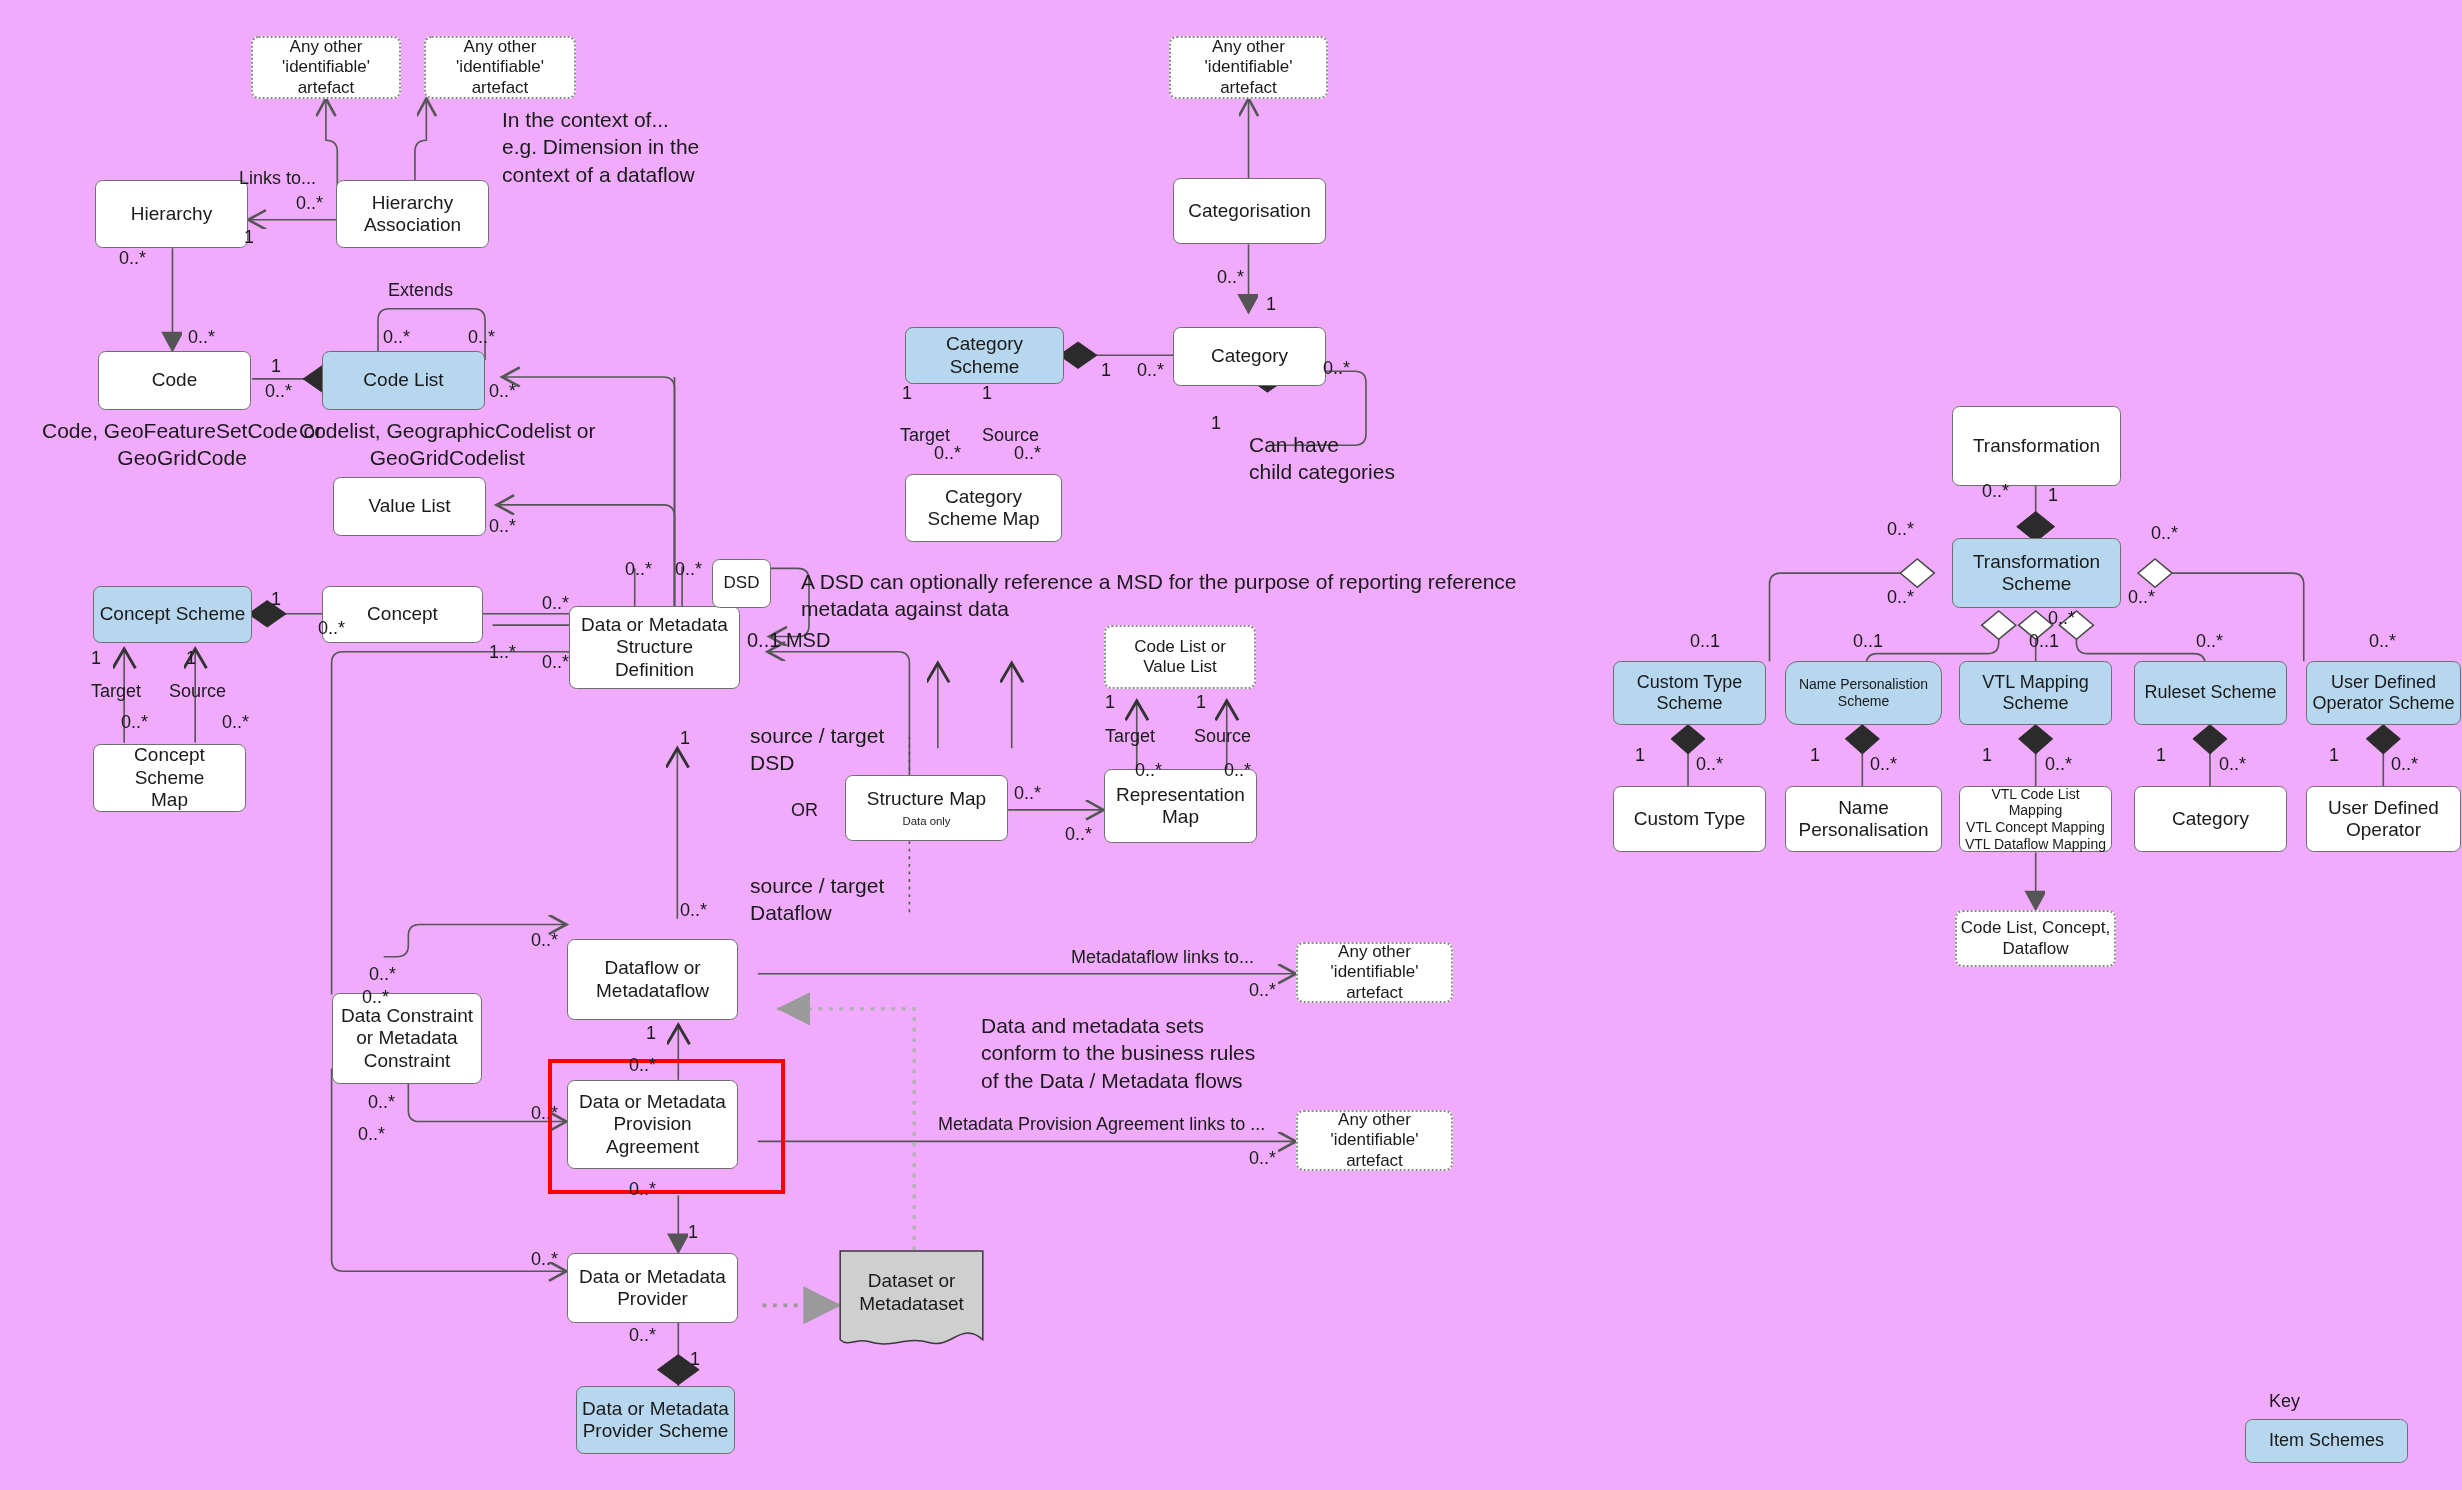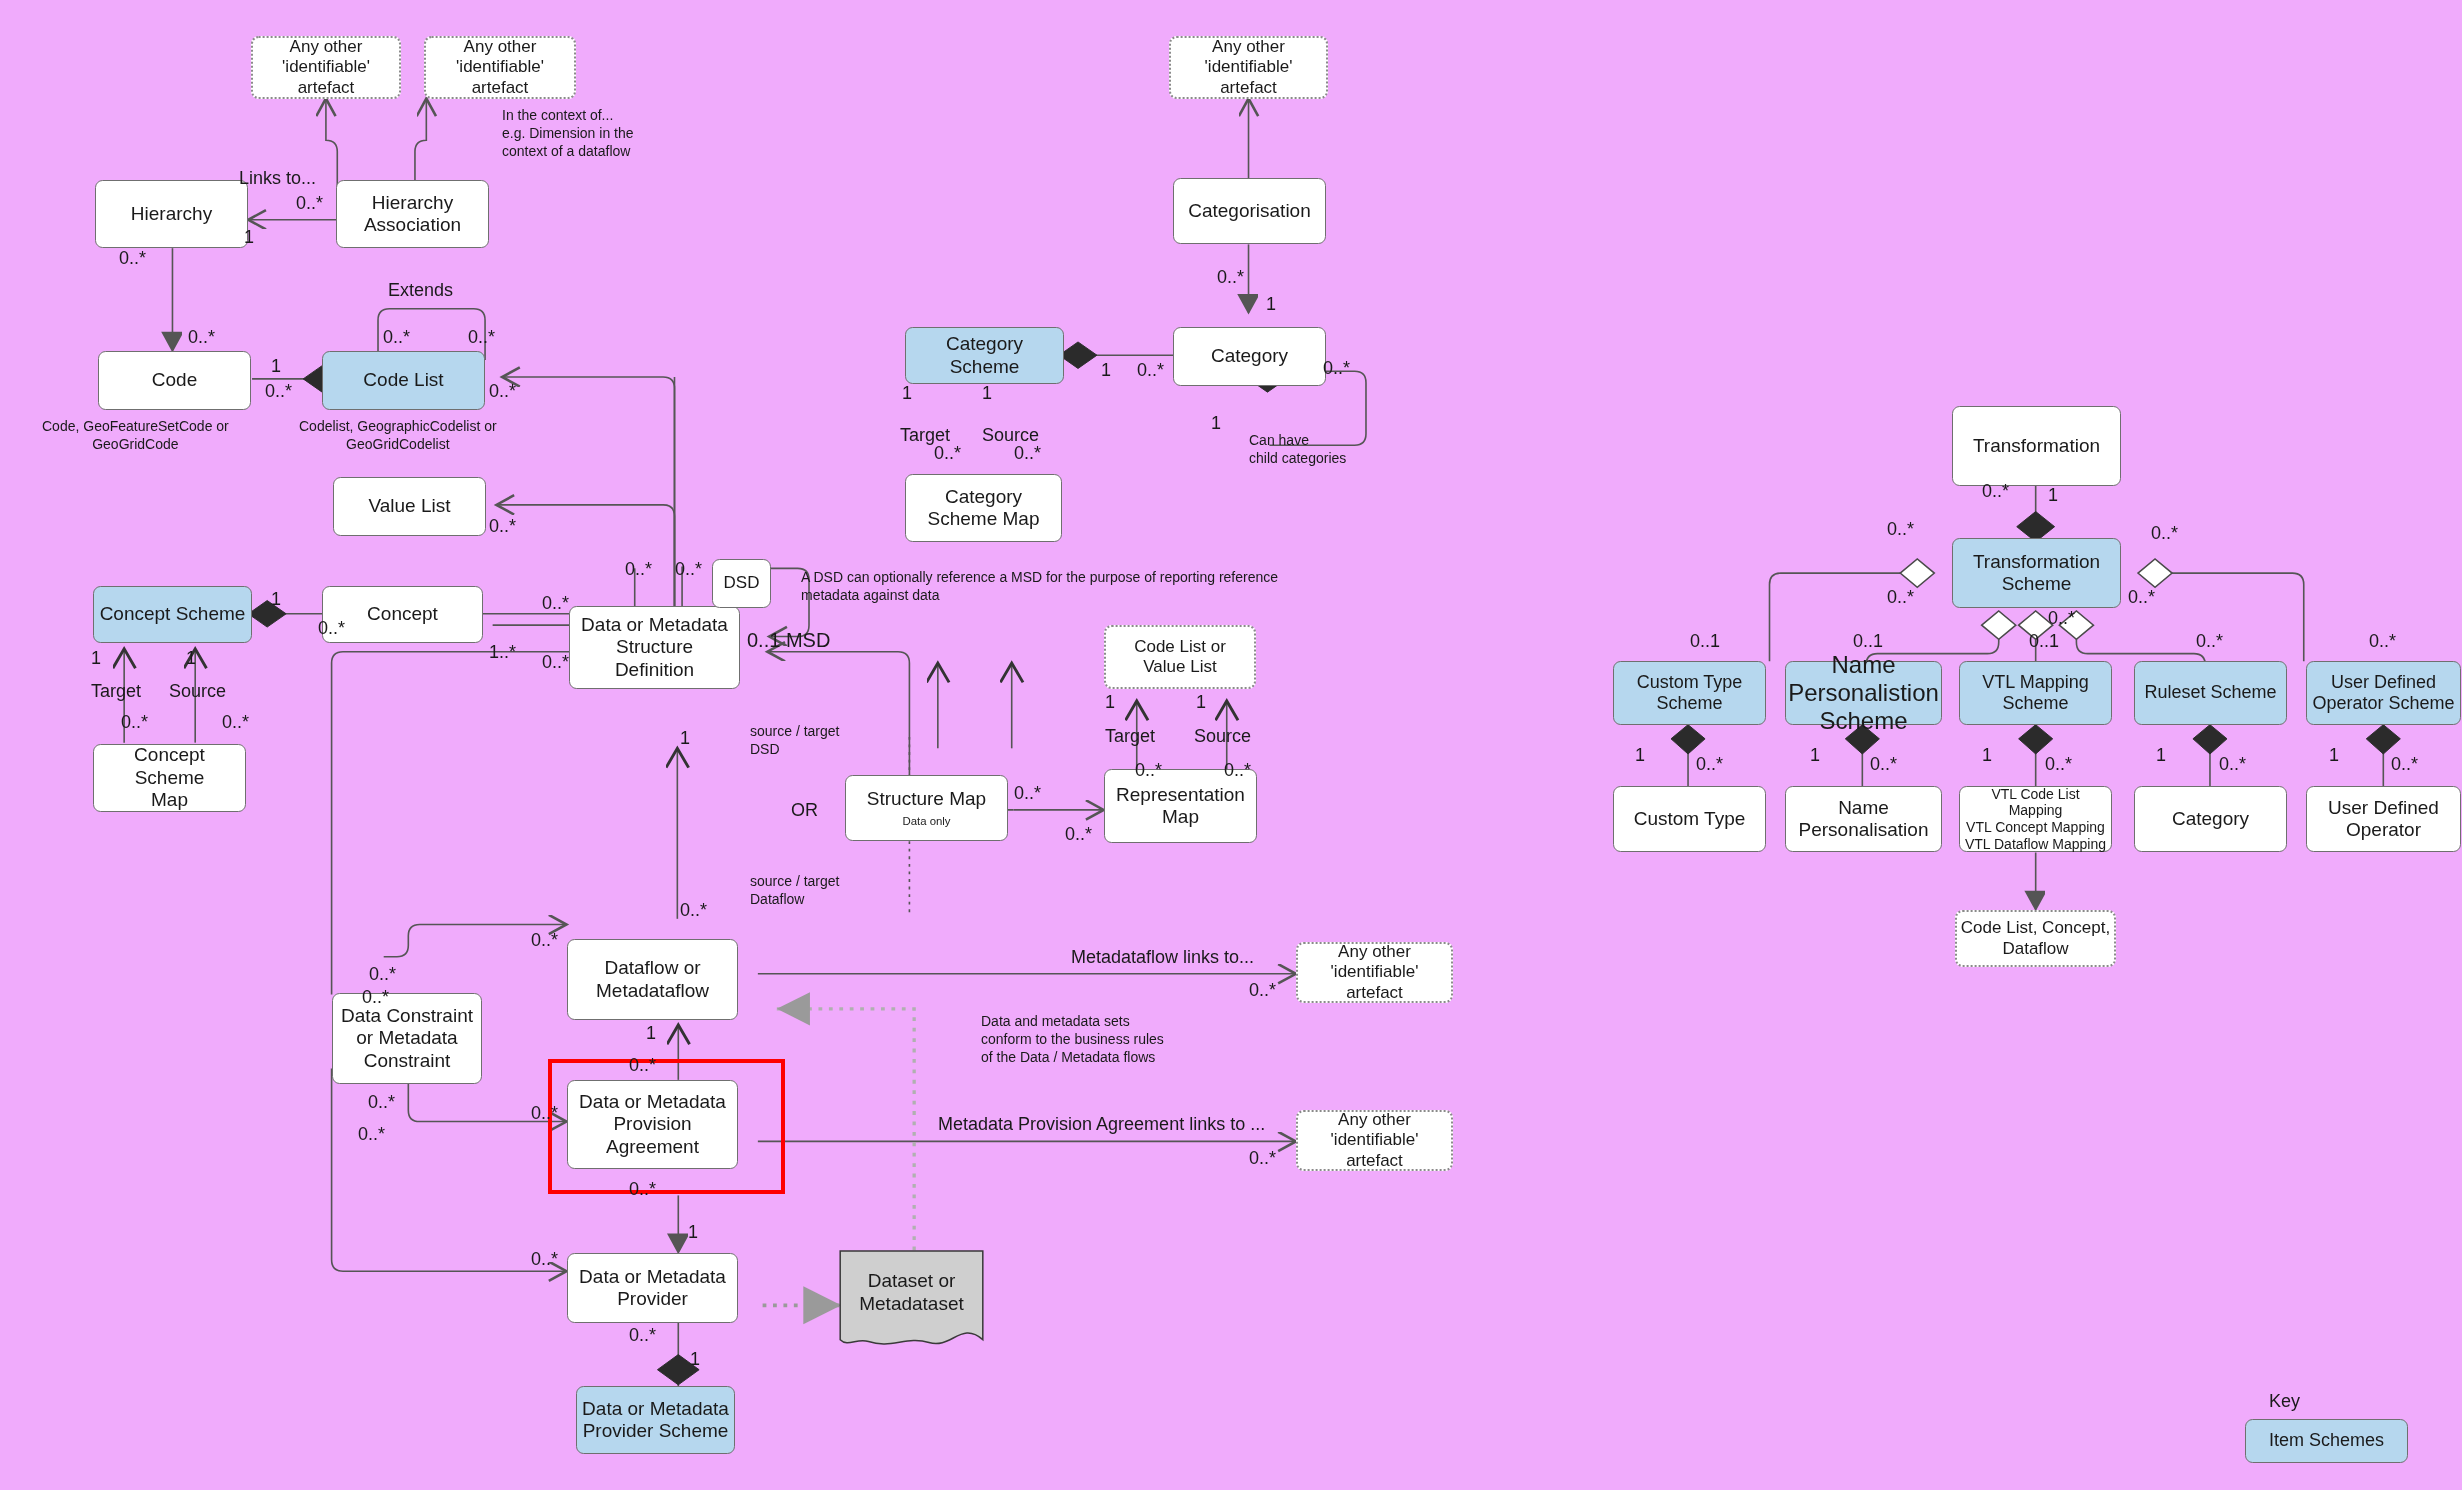--- a/index.html
+++ b/index.html
@@ -10,21 +10,21 @@
   .node{position:absolute;box-sizing:border-box;border:1.5px solid #6f6f6f;border-radius:7.6px;
         background:#ffffff;display:flex;align-items:center;justify-content:center;
         text-align:center;line-height:1.18;font-size:19px;color:#1a1a1a;padding:1.9px 3.8px;}
   .node.blue{background:#b6d7ee;border-color:#6f6f6f;}
   .node.dotted{border:2.1px dotted #8a8a8a;border-radius:7.6px;background:#fff;font-size:17px;}
   .node .sub{display:block;font-size:11.4px;margin-top:4.7px;color:#222;}
   .node .ttl{display:block;}
 
   .lbl{position:absolute;font-size:18px;color:#1a1a1a;white-space:pre;line-height:1.25;}
   .lbl.small{font-size:16px;}
-  .lbl.note{font-size:14px;line-height:1.3;white-space:pre-line;}
+  .lbl.note{font-size:21px;line-height:1.3;white-space:pre-line;}
   .mult{position:absolute;font-size:18px;color:#1a1a1a;white-space:nowrap;}
 
   .hl{position:absolute;border:4.7px solid #ff0000;box-sizing:border-box;background:transparent;}
 
   .dset{position:absolute;}
   .key-wrap{position:absolute;margin-left:25px;}
   .key-title{font-size:18px;color:#1a1a1a;}
 </style>
 </head>
 <body>
@@ -305,21 +305,21 @@
   <div class="node" style="left:1952px;top:406px;width:169px;height:80px;">
       <span>Transformation</span>
     </div>
   <div class="node blue" style="left:1952px;top:538px;width:169px;height:70px;">
       <span>Transformation<br>Scheme</span>
     </div>
 
   <div class="node blue" style="left:1613px;top:661px;width:153px;height:64px;font-size:18px;">
       <span>Custom Type<br>Scheme</span>
     </div>
-  <div class="node blue" style="left:1785px;top:661px;width:157px;height:64px;font-size:24px;">
+  <div class="node blue" style="left:1785px;top:661px;width:157px;height:64px;font-size:14px;border-radius:13px;">
       <span>Name Personalistion<br>Scheme</span>
     </div>
   <div class="node blue" style="left:1959px;top:661px;width:153px;height:64px;font-size:18px;">
       <span>VTL Mapping<br>Scheme</span>
     </div>
   <div class="node blue" style="left:2134px;top:661px;width:153px;height:64px;font-size:18px;">
       <span>Ruleset Scheme</span>
     </div>
   <div class="node blue" style="left:2306px;top:661px;width:155px;height:64px;font-size:18px;">
       <span>User Defined<br>Operator Scheme</span>

